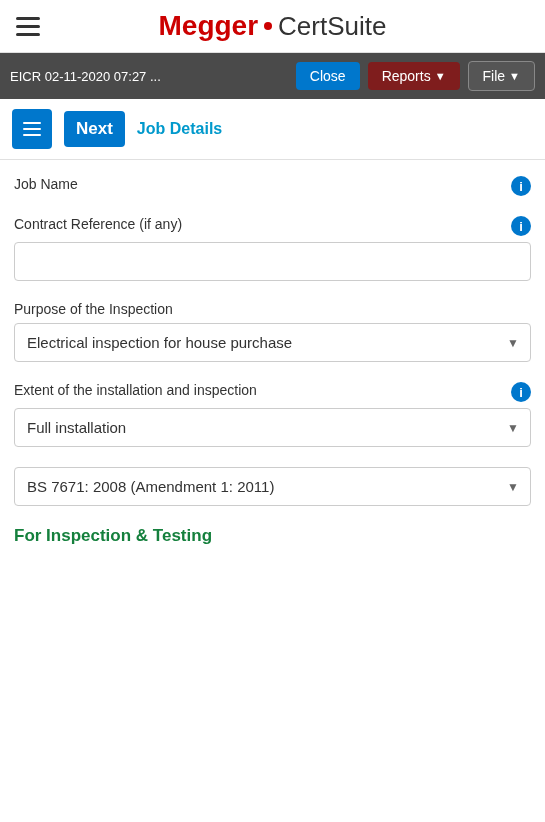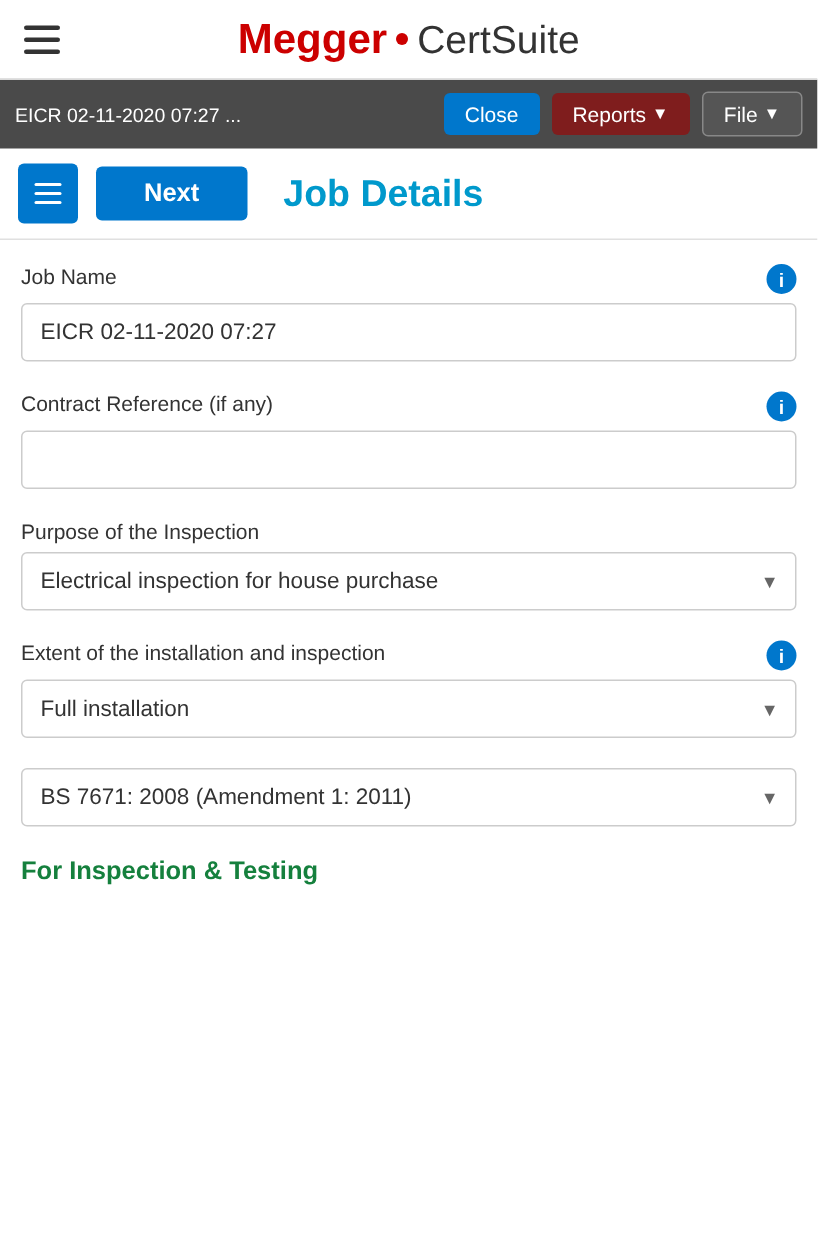--- a/index.html
+++ b/index.html
@@ -130,28 +130,27 @@
       background: #fff;
       border-radius: 2px;
     }
     .btn-next {
       background: #0077cc;
       border: none;
       border-radius: 4px;
       color: #fff;
       font-size: 17px;
       font-weight: bold;
-      padding: 8px 32px;
+      padding: 8px 12px;
       cursor: pointer;
     }
     .page-title {
       color: #0099cc;
-      font-size: 25px;
-      font-weight: bold;
-      margin-left: 12px;
+      font-size: 16px;
+      font-weight: bold;
     }
 
     
     .form-content {
       padding: 16px 14px;
     }
     .field-group {
       margin-bottom: 20px;
     }
     .info-icon {
@@ -273,21 +272,20 @@
   <span class="page-title">Job Details</span>
 </div>
 
 <div class="form-content">
 
   <div class="field-group">
     <div class="field-label-row">
       <span class="field-label-text">Job Name</span>
       <div class="info-icon">i</div>
     </div>
-    <input class="field-input" type="text" value="EICR 02-11-2020 07:27" style="">
   </div>
 
   <div class="field-group">
     <div class="field-label-row">
       <span class="field-label-text">Contract Reference (if any)</span>
       <div class="info-icon">i</div>
     </div>
     <input class="field-input" type="text" style="">
   </div>
 

